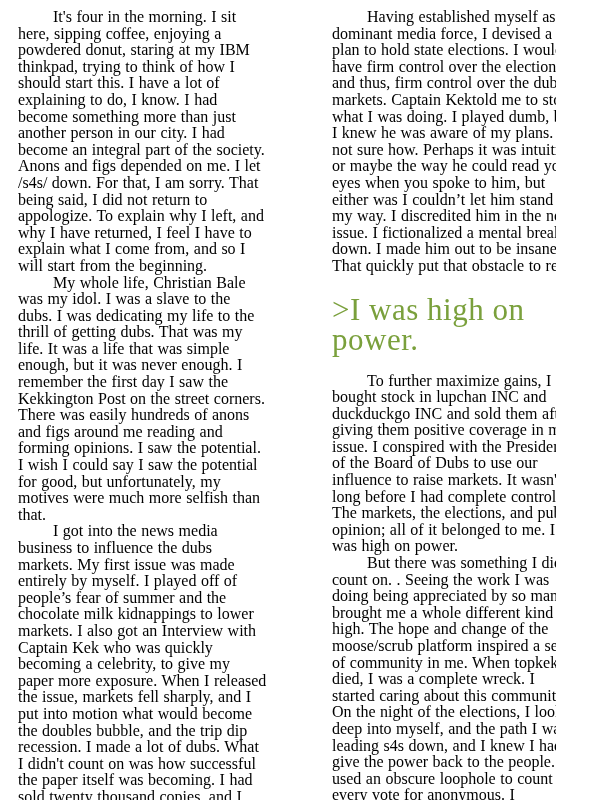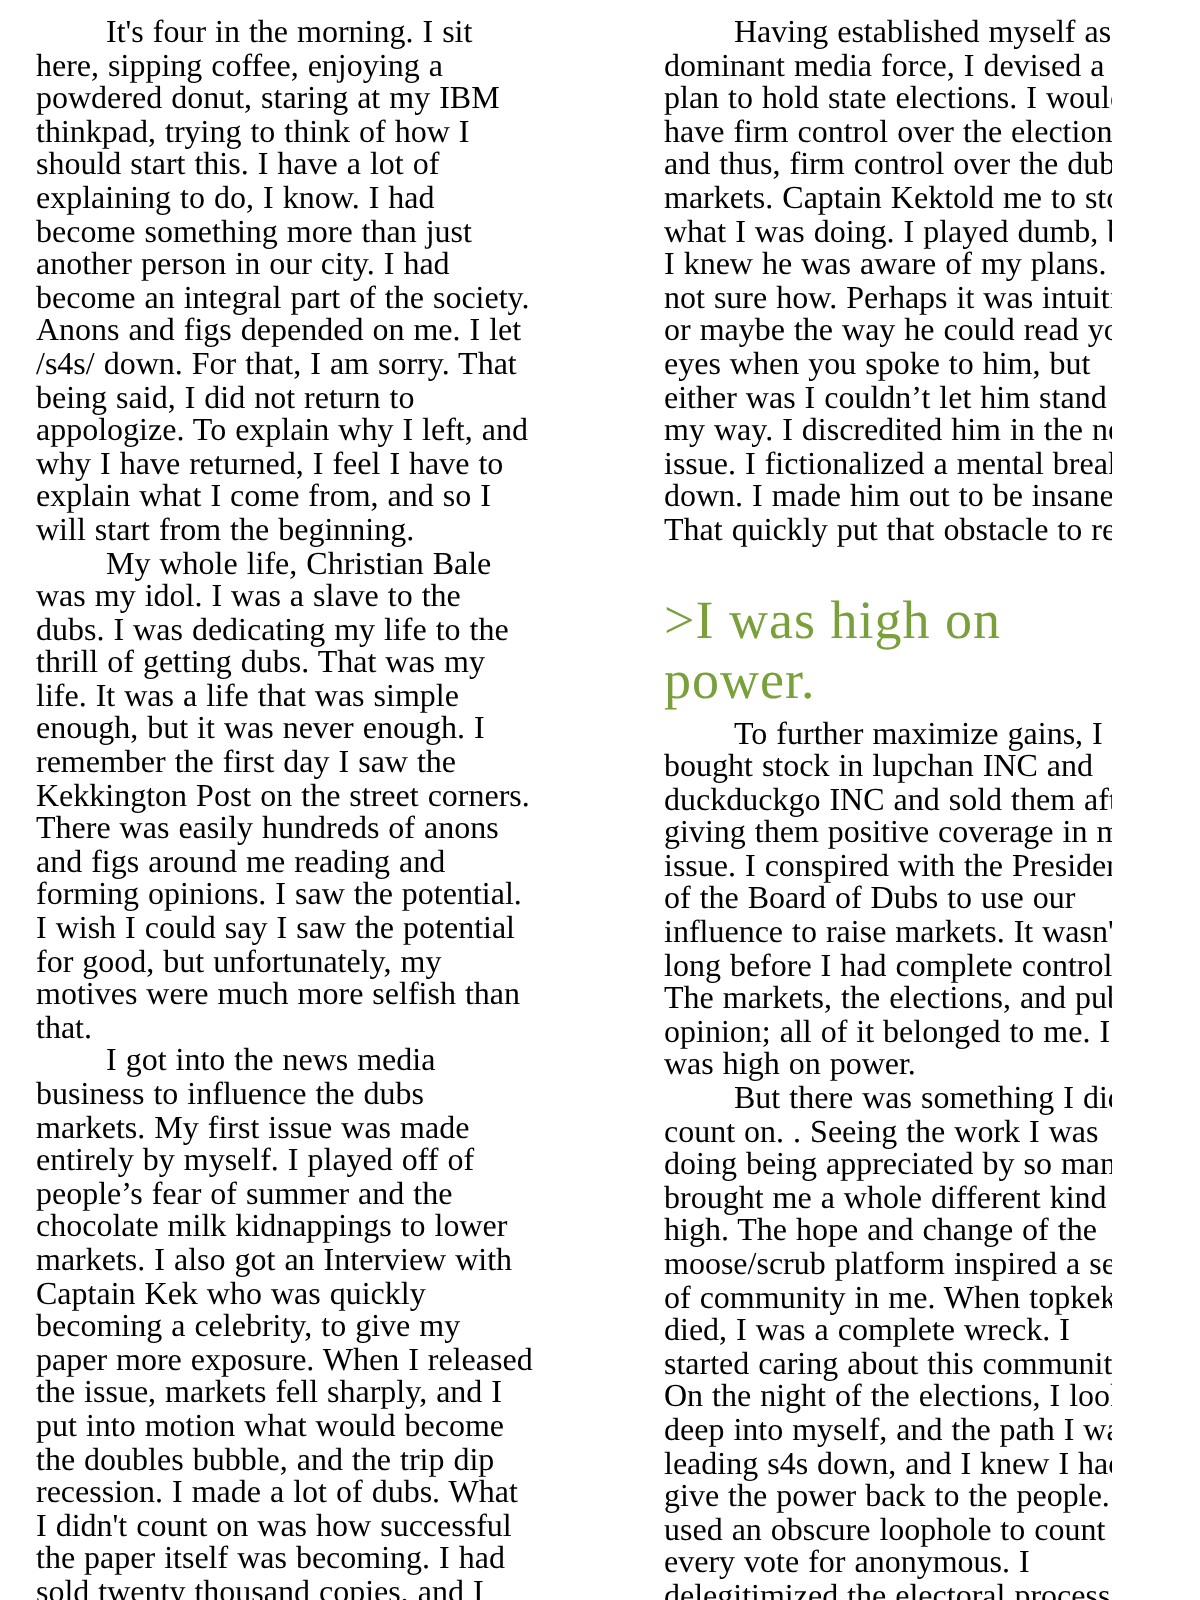--- a/index.html
+++ b/index.html
@@ -27,24 +27,24 @@
   }
   .col-left  { left: 18px; }
   .col-right { left: 332px; }
   .para {
     margin: 0;
     text-indent: 35px;
     hyphens: manual;
     word-spacing: 0.5px;
   }
   .greentext-heading {
-    font-size: 27px;
+    font-size: 31px;
     font-weight: normal;
     line-height: 30px;
-    margin: 20px 0 5px 0;
+    margin: 20px 0 18px 0;
     text-indent: 0;
     letter-spacing: 0.5px;
   }
 </style>
 </head>
 <body>
 
 <div class="page">
 
   <div class="col col-left">

